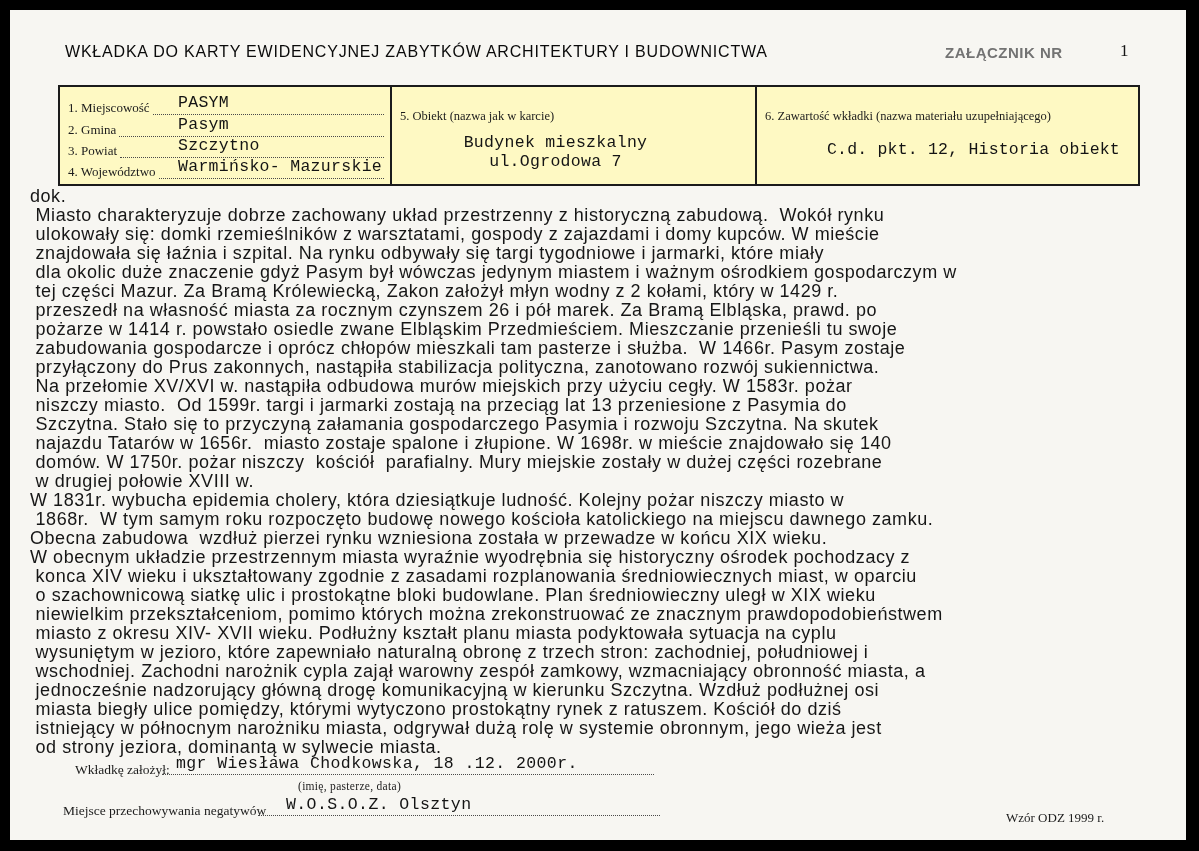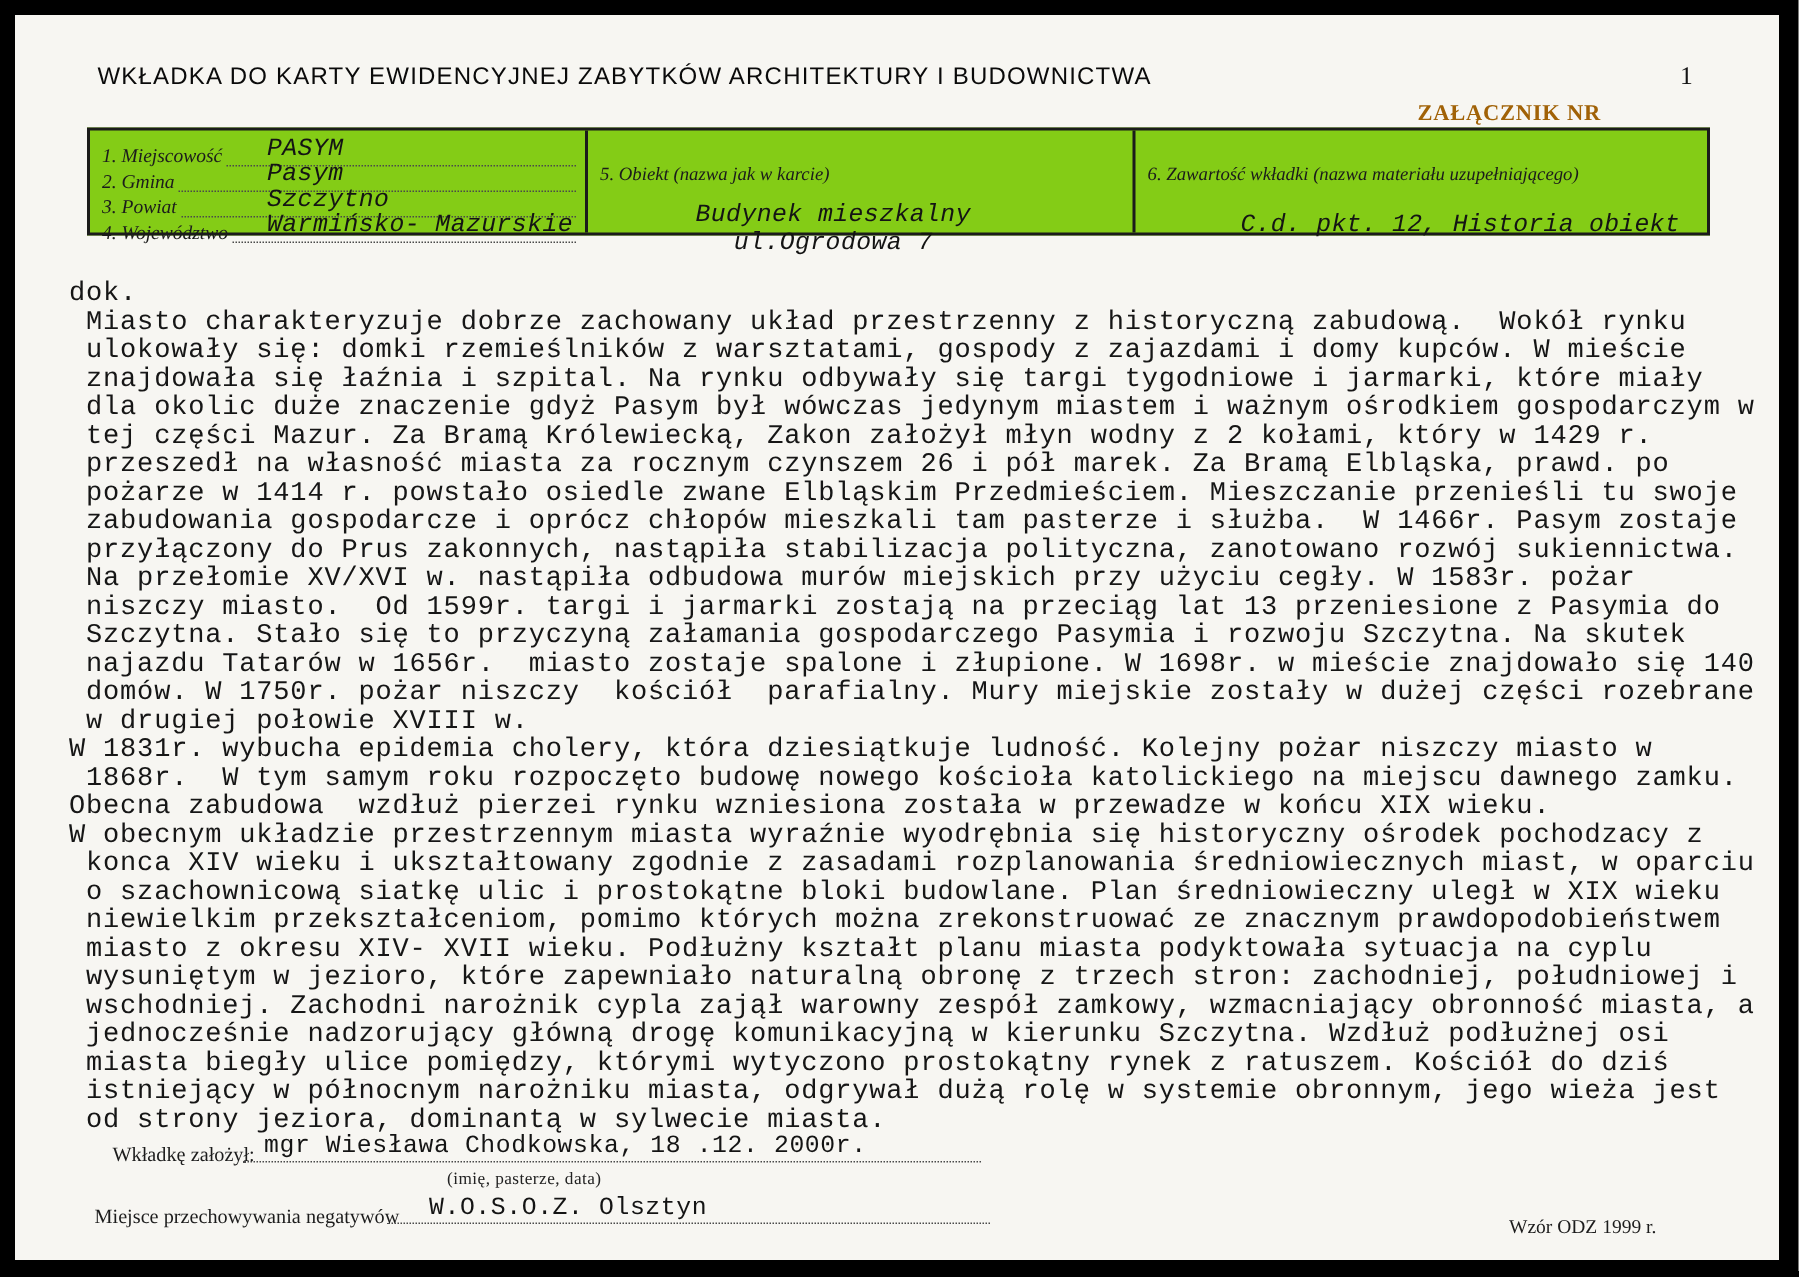--- a/index.html
+++ b/index.html
@@ -13,31 +13,31 @@
   }
   .mono{font-family:"Liberation Mono","DejaVu Sans Mono",monospace;}
 
   .doc-title{
     position:absolute;left:55px;top:33px;
     font-family:"Liberation Sans",sans-serif;font-weight:400;font-size:16px;
     letter-spacing:0.8px;color:#0a0a0a;white-space:nowrap;
   }
   .attachment-label{
     position:absolute;left:935px;top:34px;
-    font-family:Liberation Serif, serif;font-weight:700;font-size:15px;
-    letter-spacing:0.5px;color:#a16207;white-space:nowrap;margin-top:24px;
+    font-family:Liberation Sans, sans-serif;font-weight:700;font-size:15px;
+    letter-spacing:0.5px;color:#737373;white-space:nowrap;
   }
   .attachment-number{
     position:absolute;left:1110px;top:31px;
     font-size:17px;color:#151515;
   }
 
   .form-table{
-    position:absolute;left:48px;top:75px;width:1082px;height:72px;
-    display:flex;border:2px solid #1b1b1b;box-sizing:border-box;background:#84cc16;font-style:italic;
+    position:absolute;left:48px;top:75px;width:1082px;height:101px;
+    display:flex;border:2px solid #1b1b1b;box-sizing:border-box;background:#fef9c3;
   }
   .cell{box-sizing:border-box;}
   .c1{width:332px;border-right:2px solid #1b1b1b;padding:7px 6px 5px 8px;
       display:flex;flex-direction:column;justify-content:space-between;}
   .c2{width:365px;border-right:2px solid #1b1b1b;padding:5px 8px;}
   .c3{flex:1;padding:5px 8px;position:relative;}
 
   .field-row{position:relative;display:flex;align-items:flex-end;height:22px;}
   .field-label{font-size:13px;color:#1c1c1c;white-space:nowrap;padding-right:3px;line-height:14px;}
   .dots{flex:1;border-bottom:1.6px dotted #4a4a4a;height:16px;}
@@ -53,23 +53,23 @@
     font-size:16.5px;line-height:19px;letter-spacing:0.3px;white-space:pre;color:#141414;
   }
   .contents-value{
     margin-top:16px;margin-left:62px;
     font-family:"Liberation Mono","DejaVu Sans Mono",monospace;
     font-size:16.5px;letter-spacing:0.2px;white-space:nowrap;color:#141414;
   }
 
   .body-text{
     position:absolute;left:20px;top:177px;
-    font-family:Liberation Mono, monospace;
+    font-family:Liberation Sans, sans-serif;
     font-size:18px;line-height:19px;letter-spacing:0.55px;
-    color:#161616;white-space:pre;margin-left:16px;
+    color:#161616;white-space:pre;
   }
 
   .f-label1{position:absolute;left:65px;top:752px;font-size:13.5px;color:#1c1c1c;white-space:nowrap;}
   .f-dotline1{position:absolute;left:152px;top:742px;width:492px;height:22px;border-bottom:1.6px dotted #4a4a4a;}
   .f-value1{position:absolute;left:14px;bottom:1px;font-size:16.5px;letter-spacing:0.4px;white-space:nowrap;color:#141414;}
   .f-hint{position:absolute;left:288px;top:770px;font-size:11.5px;letter-spacing:0.3px;color:#222;white-space:nowrap;}
   .f-label2{position:absolute;left:53px;top:793px;font-size:13.5px;color:#1c1c1c;white-space:nowrap;}
   .f-dotline2{position:absolute;left:248px;top:784px;width:402px;height:21px;border-bottom:1.6px dotted #4a4a4a;}
   .f-value2{position:absolute;left:28px;bottom:1px;font-size:16.5px;letter-spacing:0.4px;white-space:nowrap;color:#141414;}
   .form-code{position:absolute;left:996px;top:800px;font-size:13px;color:#1c1c1c;white-space:nowrap;}

